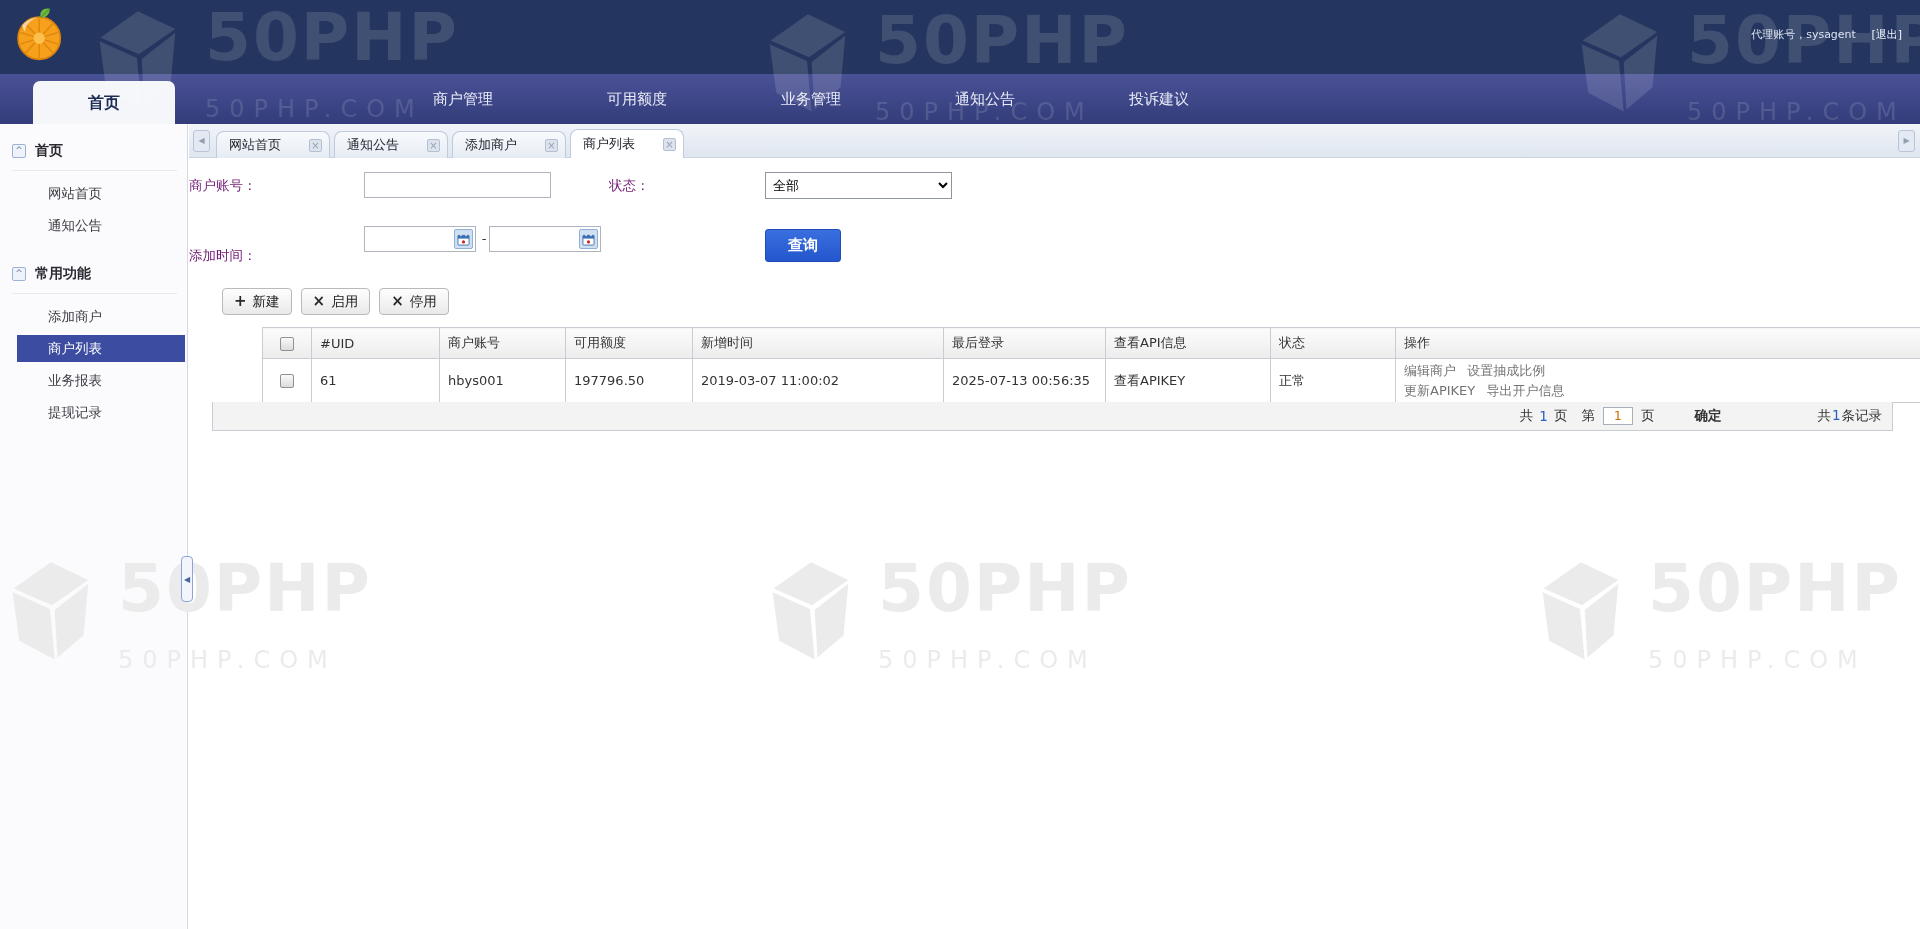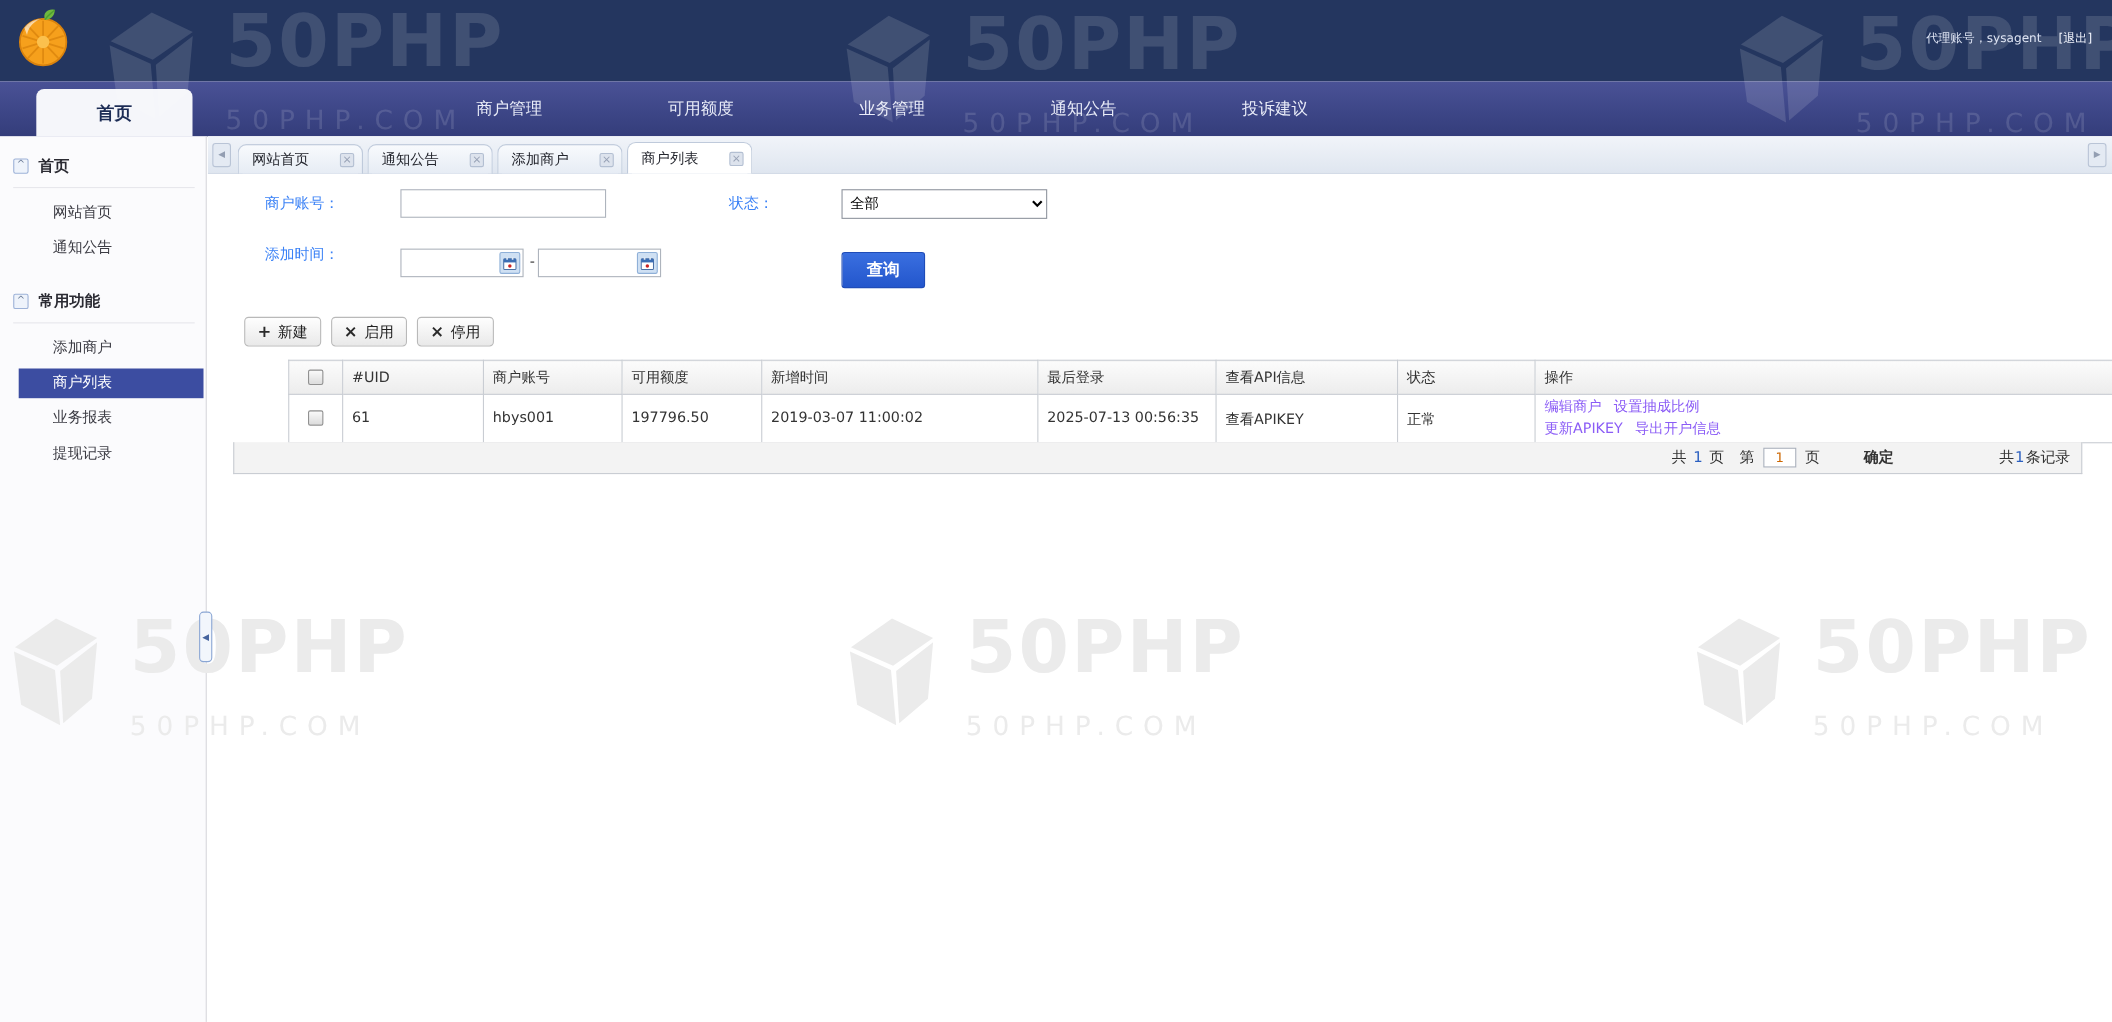--- a/index.html
+++ b/index.html
@@ -56,24 +56,24 @@
   .tab { width:114px; height:27px; margin-bottom:0; background:linear-gradient(180deg,#f8fafd,#e6ecf4);
          border:1px solid #bfcadb; border-bottom:none; border-radius:8px 8px 0 0; display:flex; align-items:center;
          padding:0 7px 0 12px; font-size:13px; color:#24262e; cursor:pointer; position:relative; }
   .tab.active { background:#fff; height:29px; z-index:2; }
   .tab-label { flex:1; white-space:nowrap; overflow:hidden; }
   .tab-close { width:13px; height:13px; background:#dde3ed; border:1px solid #b3bfd2; border-radius:2px;
                color:#97a1b5; font-size:10px; line-height:11px; text-align:center; cursor:pointer; }
   .content { position:absolute; top:34px; left:0; right:0; bottom:0; }
 
   
-  .flabel { position:absolute; font-size:13.5px; color:#3b82f6; text-align:center; height:26px; line-height:26px; }
+  .flabel { position:absolute; font-size:13.5px; color:#701a75; text-align:left; height:26px; line-height:26px; }
   .lbl-account { left:0; width:171px; top:14px; }
   .lbl-status  { left:420px; width:148px; top:14px; }
-  .lbl-time    { left:0; width:171px; top:60px; }
+  .lbl-time    { left:0; width:171px; top:84px; }
   .txt-input { position:absolute; border:1px solid #aeb4bd; background:#fff; height:26px; font-size:13px;
                padding:0 5px; font-family:inherit; }
   .in-account { left:175px; top:14px; width:187px; }
   .sel-status { position:absolute; left:576px; top:14px; width:187px; height:27px; font-size:13px;
                 font-family:inherit; border:1px solid #8f959e; background:#fff; padding:0 3px; }
   .date-wrap { position:absolute; top:68px; width:112px; height:26px; }
   .dw1 { left:175px; } .dw2 { left:300px; }
   .date-wrap input { width:112px; height:26px; border:1px solid #aeb4bd; font-size:13px; padding:0 22px 0 4px;
                      font-family:inherit; }
   .cal-btn { position:absolute; right:3px; top:3px; width:19px; height:20px; background:#cfe0f3;
@@ -96,21 +96,21 @@
   .grid { position:absolute; left:29px; top:169px; width:1681px; border-collapse:collapse; table-layout:fixed;margin-left:44px; }
   .grid th, .grid td { border:1px solid #c9cdd3; font-size:13px; color:#333; padding:0 8px; text-align:left;
                        overflow:hidden; white-space:nowrap; }
   .grid th { height:31px; background:linear-gradient(180deg,#fcfcfc,#ececec); font-weight:normal; }
   .grid td { height:44px; background:#fff; }
   .c-check { text-align:center !important; }
   .cb { display:inline-block; width:14px; height:14px; border:1px solid #919191; border-radius:2px;
         background:linear-gradient(180deg,#fafafa,#dcdcdc); vertical-align:middle; cursor:pointer; }
   .link { color:#2f6bc5; cursor:pointer; }
   .ops { line-height:20px; }
-  .op-line a { color:#8b5cf6; text-decoration:none; margin-right:7px; cursor:pointer; font-size:13px; }
+  .op-line a { color:#737373; text-decoration:none; margin-right:7px; cursor:pointer; font-size:13px; }
 
   .pagebar { position:absolute; left:23px; top:244px; width:1681px; height:29px; background:#f3f3f3;
              border:1px solid #c9cdd3; border-top:none; display:flex; align-items:center;
              justify-content:flex-end; font-size:13.5px; color:#333; padding-right:10px; }
   .pg-num { color:#2a5fc0; margin:0 4px; }
   .pg-word { margin:0 2px; }
   .pg-cur { margin-left:12px; }
   .pg-input { width:30px; height:18px; border:1px solid #a9b0bb; text-align:center; font-size:12px;
               color:#cc6600; margin:0 6px; font-family:inherit; }
   .pg-confirm { font-weight:bold; margin-left:38px; cursor:pointer; }

